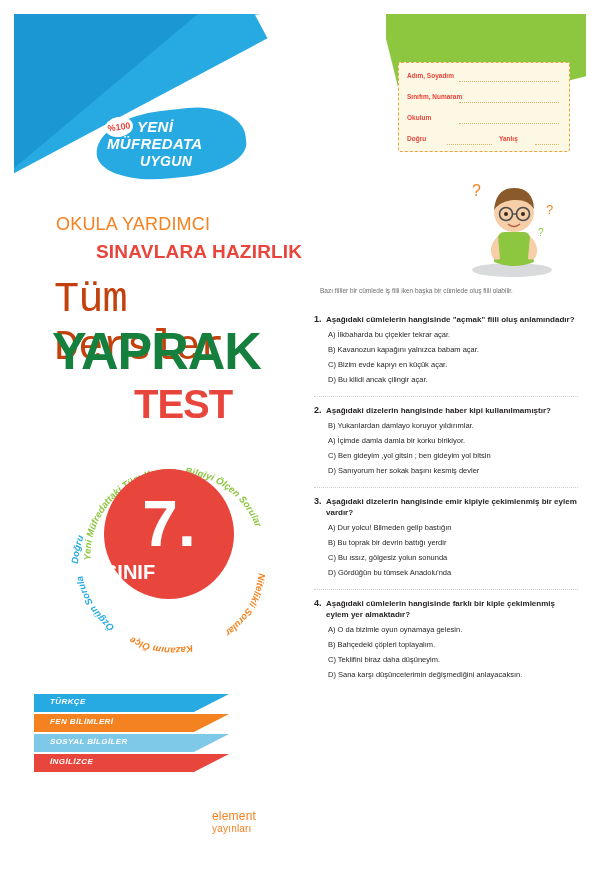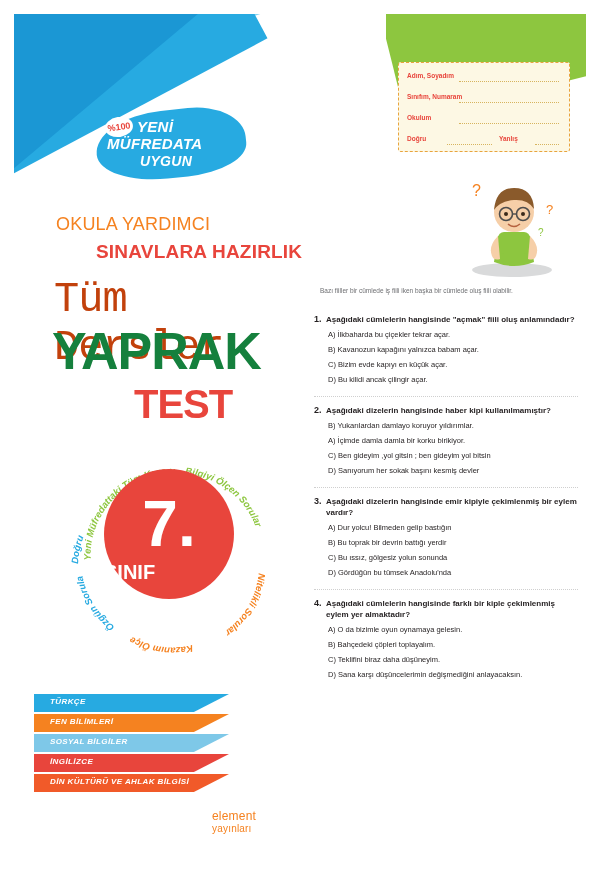--- a/index.html
+++ b/index.html
@@ -394,24 +394,20 @@
         <div class="bar" style="background:#f58220"></div>
         <div class="lbl">FEN BİLİMLERİ</div>
       </div>
       <div class="subj">
         <div class="bar" style="background:#7ec8e8"></div>
         <div class="lbl">SOSYAL BİLGİLER</div>
       </div>
       <div class="subj">
         <div class="bar" style="background:#e8453c"></div>
         <div class="lbl">İNGİLİZCE</div>
-      </div>
-      <div class="subj">
-        <div class="bar" style="background:#f15a29"></div>
-        <div class="lbl">DİN KÜLTÜRÜ VE AHLAK BİLGİSİ</div>
       </div>
     </div>
 
     <div class="publisher">
       <div class="p1">element</div>
       <div class="p2">yayınları</div>
     </div>
   </div>
 
   <div class="inner">

